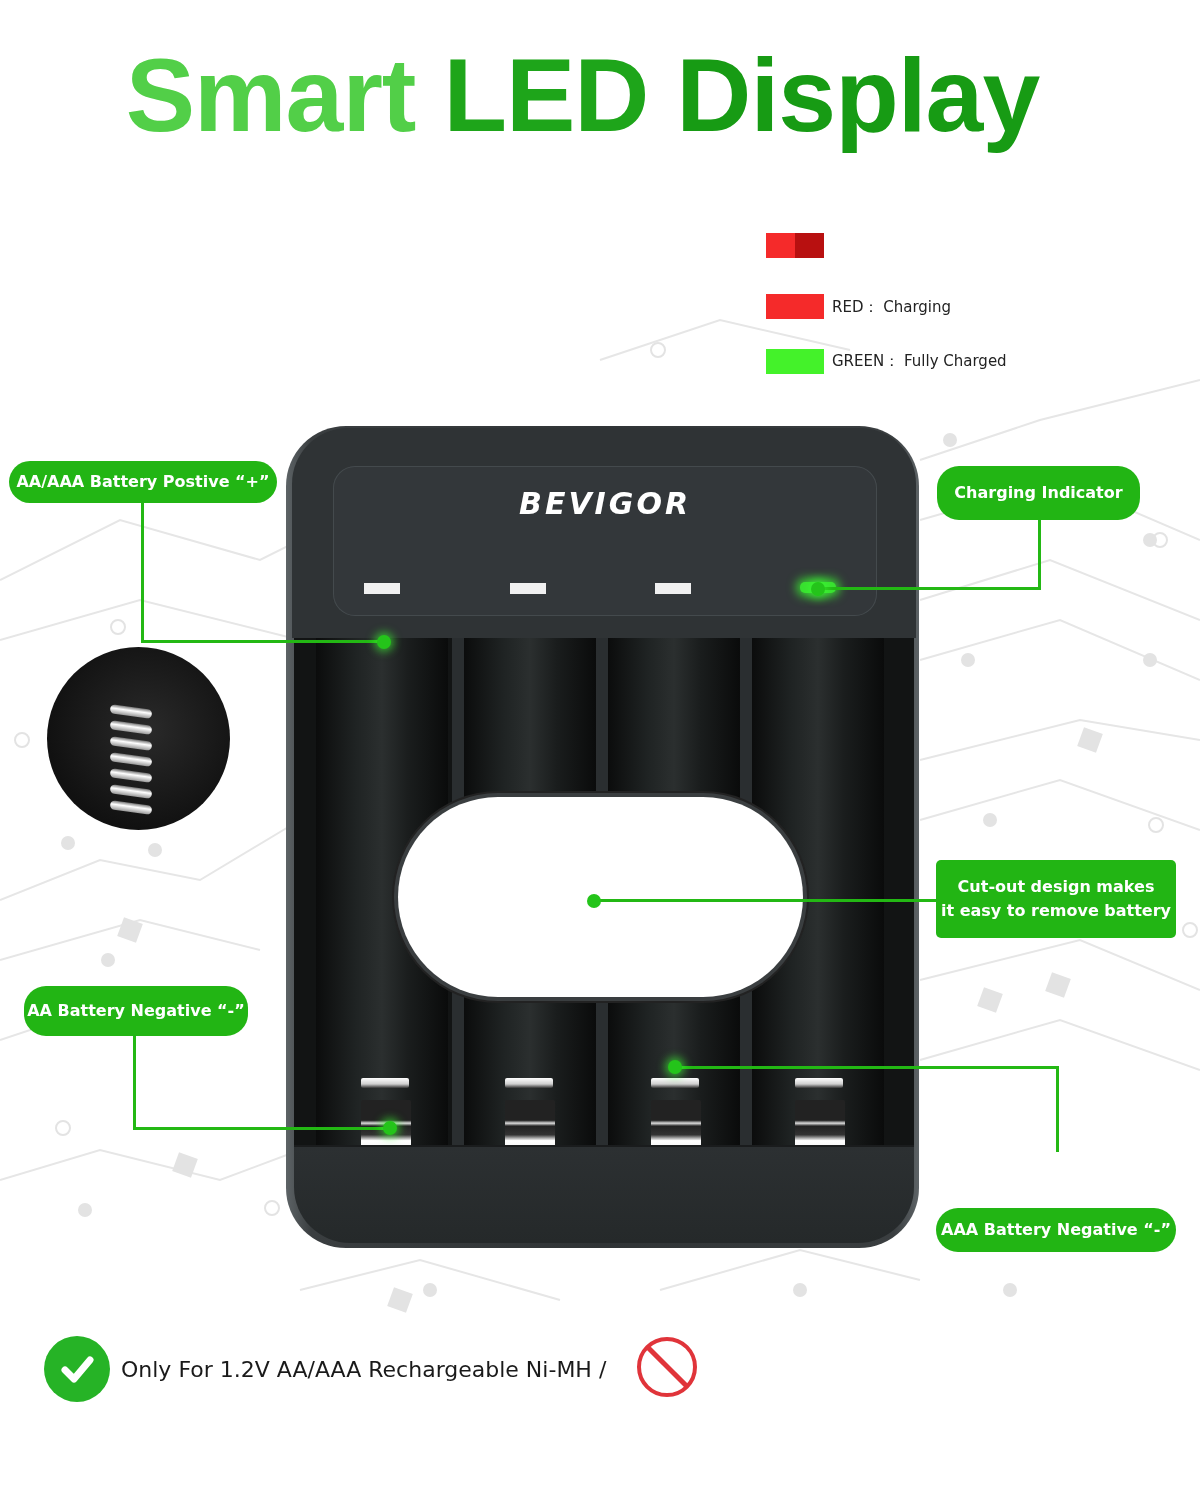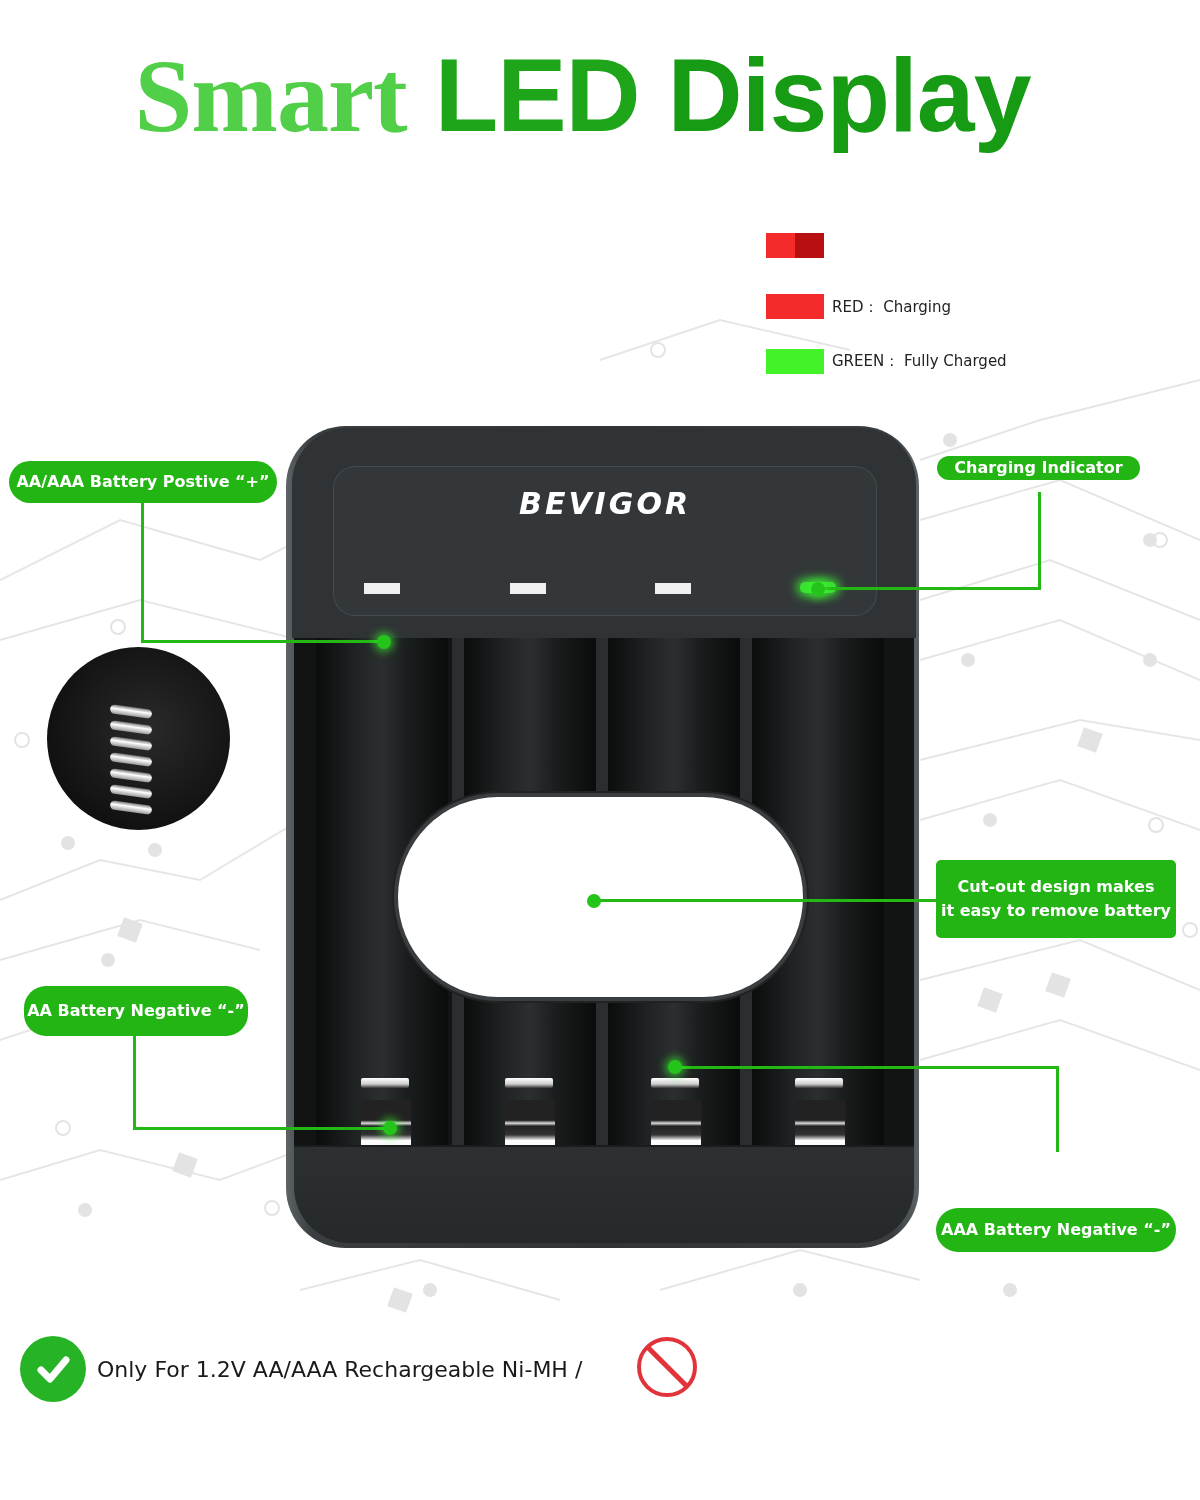--- a/index.html
+++ b/index.html
@@ -1,19 +1,19 @@
 <!DOCTYPE html>
 <html><head>
 <meta charset="utf-8">
 <style>
   html, body { margin:0; padding:0; }
   body { width:1200px; height:1500px; position:relative; overflow:hidden; background:#ffffff; font-family:"DejaVu Sans", sans-serif; }
   #bg { position:absolute; left:0; top:0; width:1200px; height:1500px; }
   .title { position:absolute; left:0; top:30px; width:1165px; text-align:center; font-family:"Liberation Sans", sans-serif; font-weight:bold; font-size:104px; letter-spacing:-1px; line-height:130px; }
-  .title .w1 { color:#52cf48;font-family:Liberation Serif, serif; }
+  .title .w1 { color:#52cf48; }
   .title .w2 { color:#1ea51a; }
   .title .w3 { color:#179b14; }
   .legend-item { position:absolute; display:flex; align-items:flex-start; }
   .swatch { width:58px; height:25px; display:flex; flex-shrink:0; }
   .swatch span { flex:1; height:100%; }
   .legend-text { margin-left:8px; font-family:"DejaVu Sans", sans-serif; font-size:15px; color:#222; line-height:18px; white-space:nowrap; }
   .pill { position:absolute; background:#22b514; color:#fff; font-family:"DejaVu Sans", sans-serif; font-weight:bold; font-size:16px; border-radius:22px; display:flex; align-items:center; justify-content:center; text-align:center; white-space:nowrap; line-height:24px; }
   .line { position:absolute; background:#23b814; }
   .dot { position:absolute; width:14px; height:14px; border-radius:50%; background:#24c41a; box-shadow:0 0 8px 3px rgba(60,255,50,0.6); }
   .charger { position:absolute; left:286px; top:426px; width:633px; height:822px; border-radius:60px; background:linear-gradient(90deg,#5d6366 0%,#3a3e40 4%,#303436 50%,#3a3e40 96%,#5d6366 100%); }
@@ -172,29 +172,29 @@
 
 <div class="line" style="left:133px; top:1026px; width:3px; height:104px;"></div>
 <div class="line" style="left:133px; top:1127px; width:258px; height:3px;"></div>
 <div class="dot" style="left:383px; top:1121px;"></div>
 
 <div class="line" style="left:676px; top:1066px; width:382px; height:3px;"></div>
 <div class="line" style="left:1056px; top:1066px; width:3px; height:86px;"></div>
 <div class="dot" style="left:668px; top:1060px;"></div>
 
 <div class="pill" style="left:9px; top:461px; width:268px; height:42px;">AA/AAA Battery Postive “+”</div>
-<div class="pill" style="left:937px; top:456px; width:203px; height:24px;">Charging Indicator</div>
+<div class="pill" style="left:937px; top:466px; width:203px; height:54px;">Charging Indicator</div>
 <div class="pill" style="left:936px; top:860px; width:240px; height:78px; border-radius:5px; flex-direction:column;">
   <div>Cut-out design makes</div>
   <div>it easy to remove battery</div>
 </div>
 <div class="pill" style="left:24px; top:986px; width:224px; height:50px;">AA Battery Negative “-”</div>
 <div class="pill" style="left:936px; top:1208px; width:240px; height:44px;">AAA Battery Negative “-”</div>
 
-<div class="footer-item" style="left:20px; top:1336px;text-align:right;">
+<div class="footer-item" style="left:44px; top:1336px;text-align:right;">
   <div class="check-icon">
     <svg width="40" height="40" viewBox="0 0 40 40">
         <polyline points="8,21 17,30 33,11" fill="none" stroke="#fff" stroke-width="7" stroke-linecap="round" stroke-linejoin="round"></polyline>
       </svg>
   </div>
   <div class="footer-text" style="margin-left:11px;">
     <div>Only For 1.2V AA/AAA Rechargeable Ni-MH /</div>
   </div>
 </div>
 <div class="footer-item" style="left:637px; top:1337px;">

